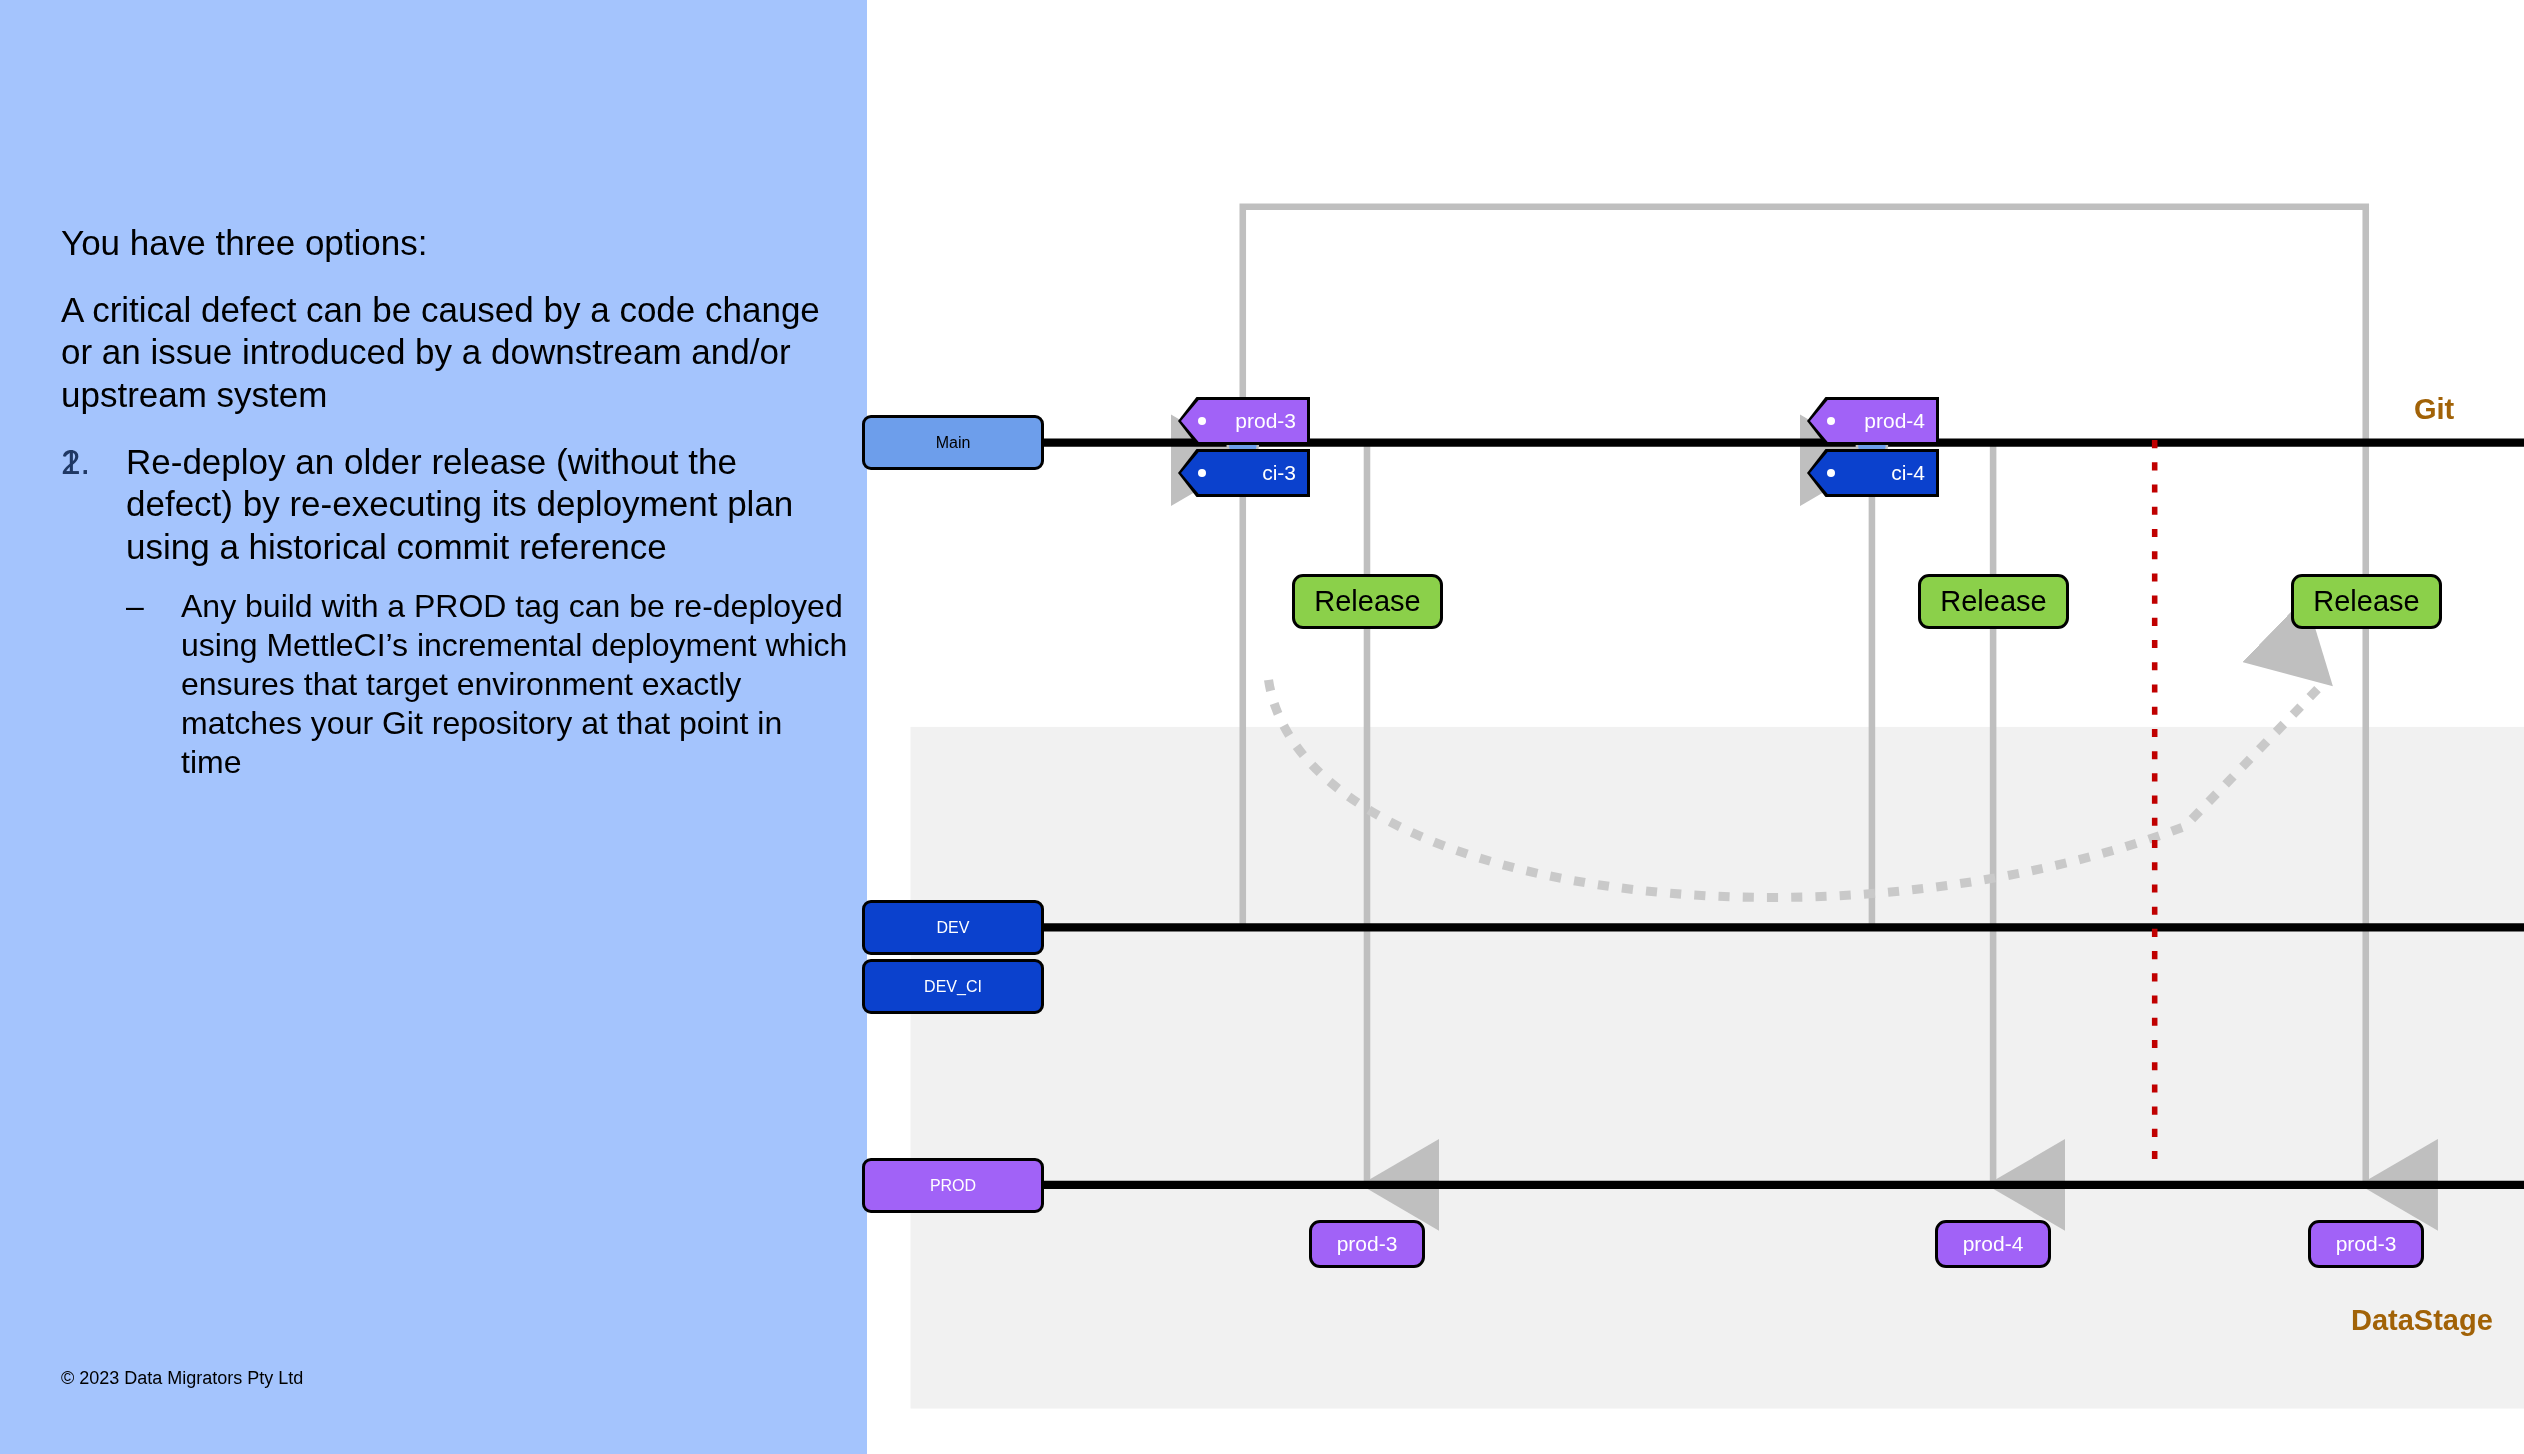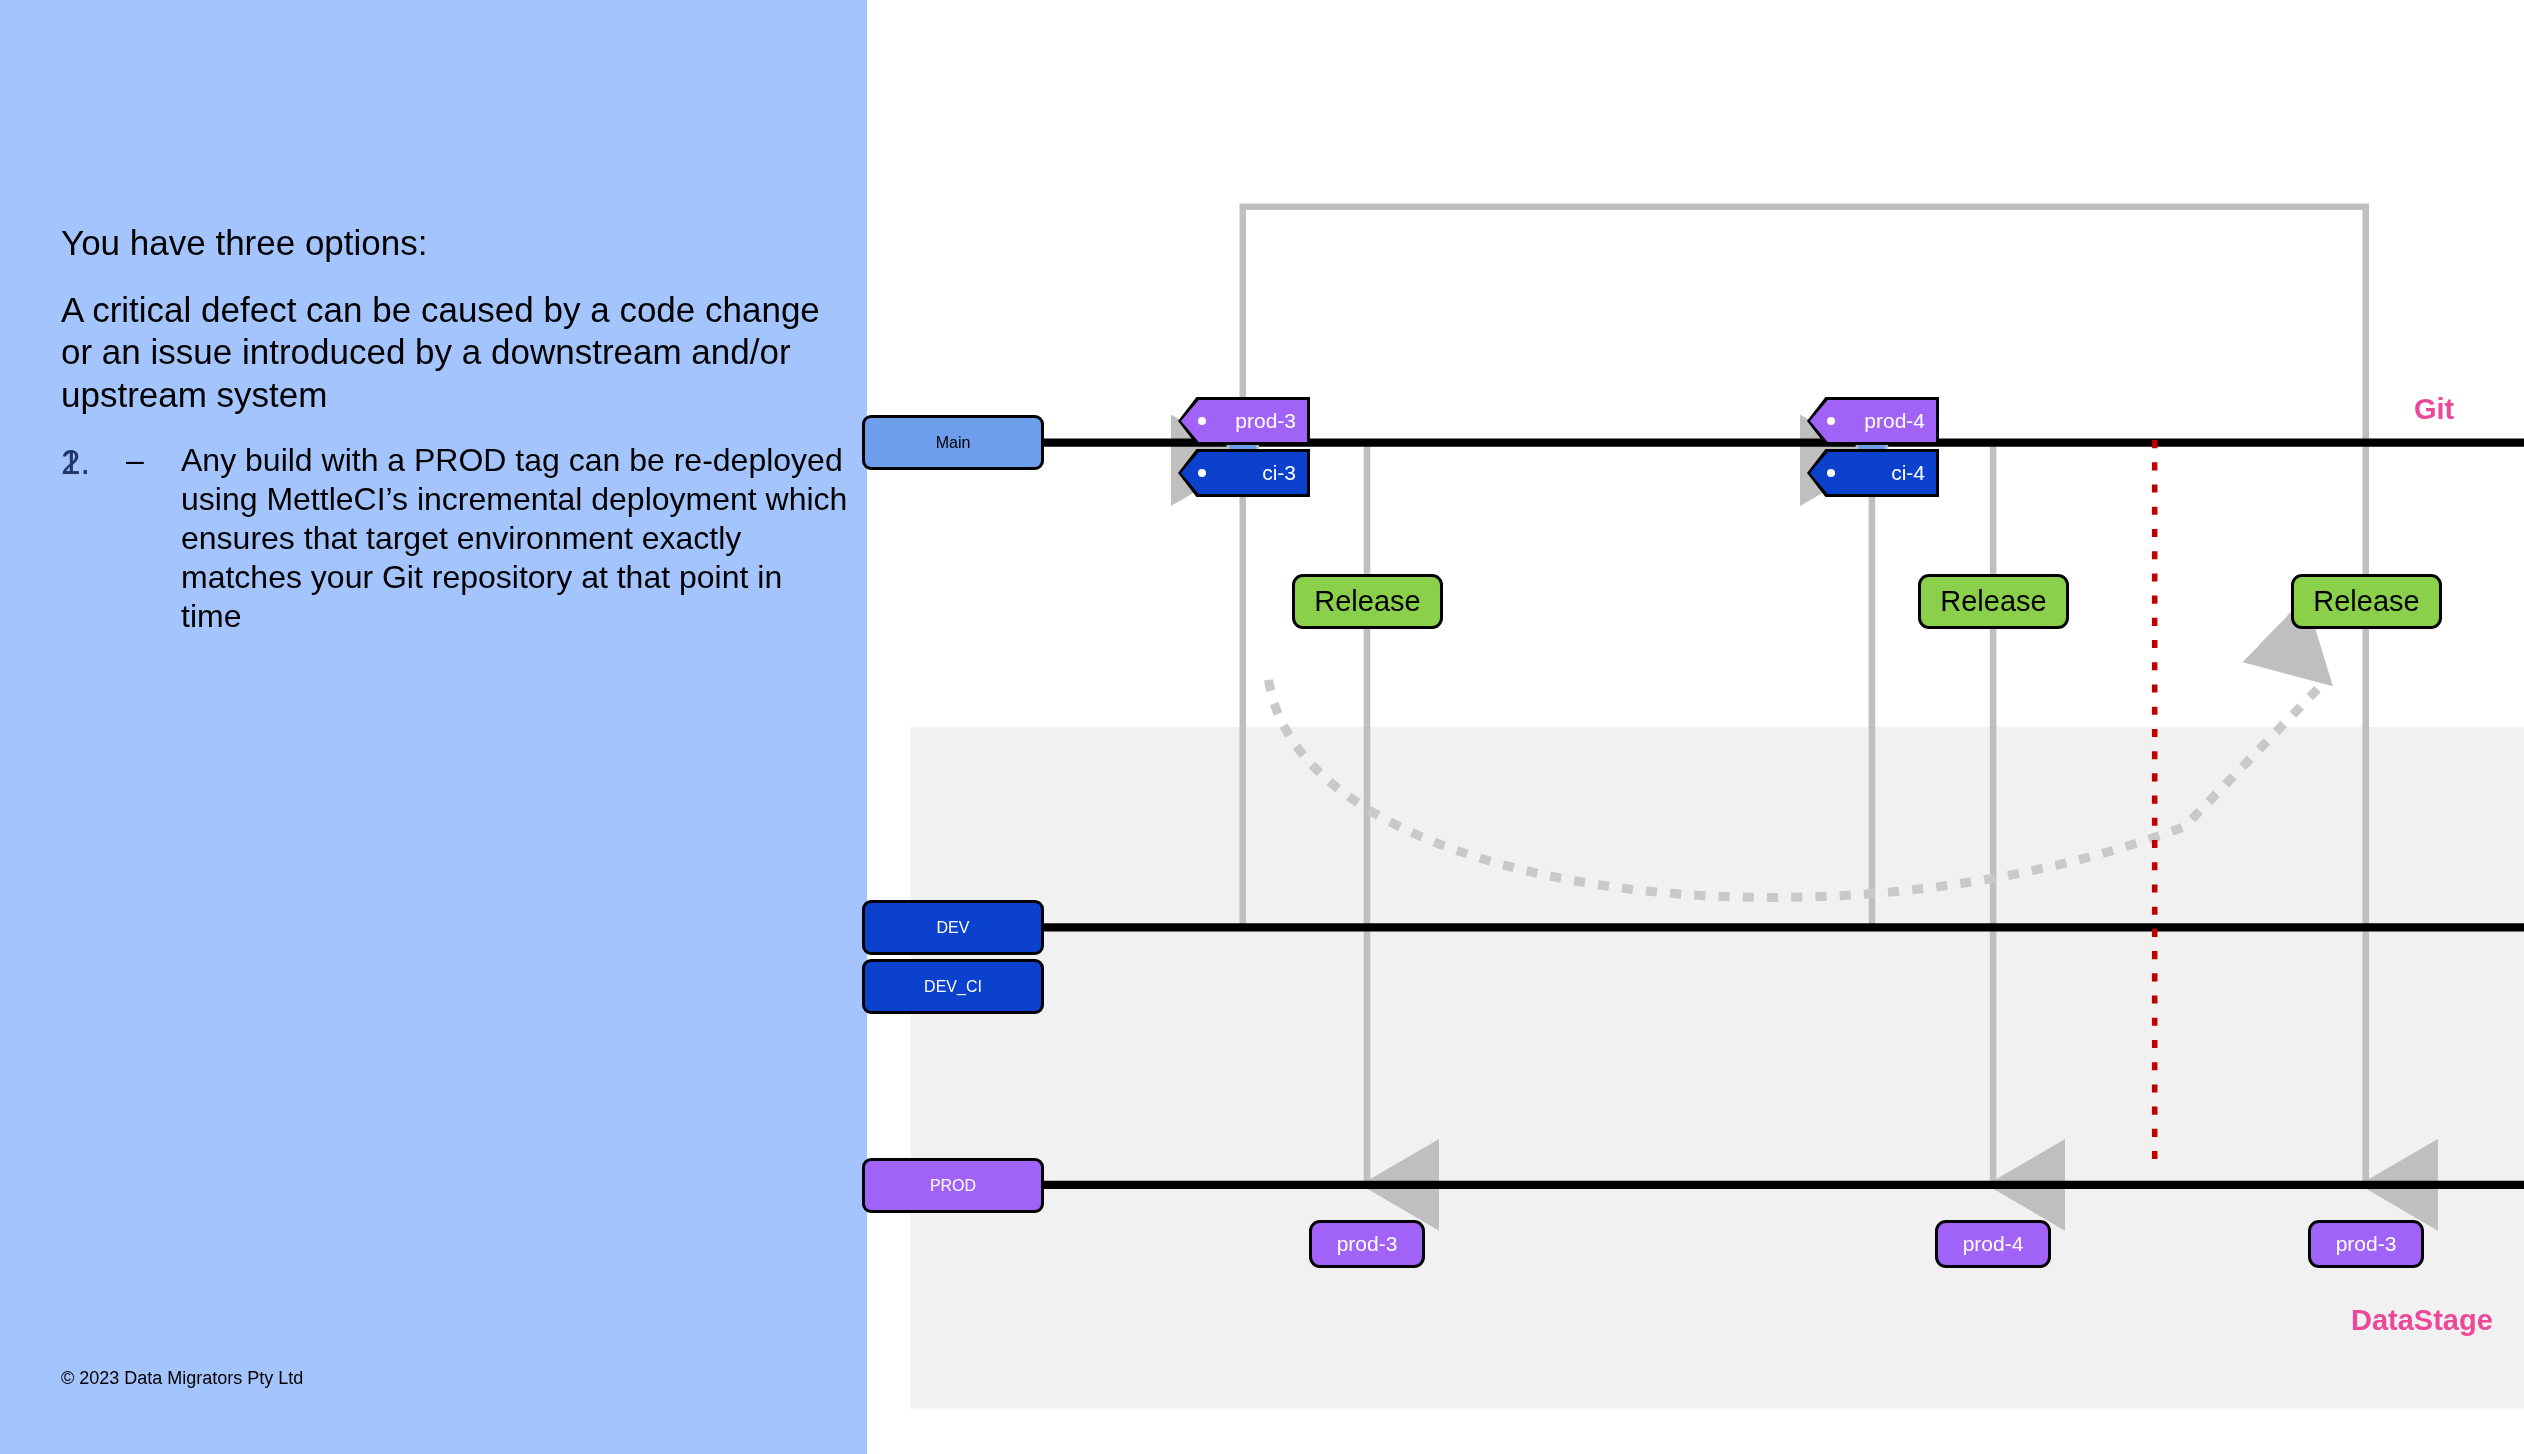--- a/index.html
+++ b/index.html
@@ -89,21 +89,21 @@
   .git-tag-border{
     position:absolute;height:42px;width:126px;background:#000;
     clip-path:polygon(0% 50%, 14% 0%, 100% 0%, 100% 100%, 14% 100%);
   }
   .git-tag-dot{
     position:absolute;width:8px;height:8px;border-radius:50%;background:#fff;
     left:17px;top:17px;
   }
   .tag-prod{background:#a162f7;}
   .tag-ci{background:#0b41cd;}
-  .corner-title{position:absolute;font-size:29px;font-weight:bold;color:#ec4899;}
+  .corner-title{position:absolute;font-size:29px;font-weight:bold;color:#a16207;}
 </style>
 </head>
 <body>
 
 <div id="left-panel">
 
 
   <div id="body-copy">
 
     <p class="para">You have three options:</p>
@@ -111,20 +111,21 @@
     <p class="para">A critical defect can be caused by a code change or an issue introduced by a downstream and/or upstream system</p>
 
     <ol class="opts">
 
       <li>
         <span class="num">1.</span>
       </li>
 
       <li>
         <span class="num">2.</span>
+        <span>Re-deploy an older release (without the defect) by re-executing its deployment plan using a historical commit reference</span>
         <ul class="sub">
           <li>
             <span class="dash">–</span>
             <span>Any build with a PROD tag can be re-deployed using MettleCI’s incremental deployment which ensures that target environment exactly matches your Git repository at that point in time</span>
           </li>
         </ul>
       </li>
 
     </ol>
   </div>

